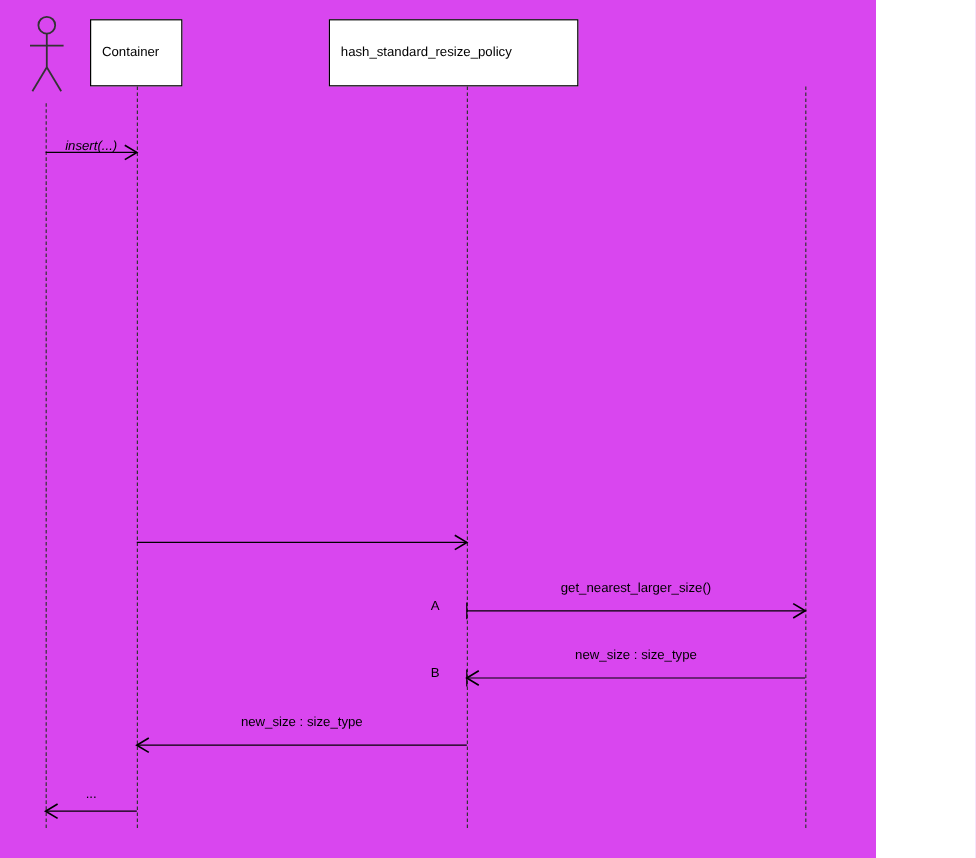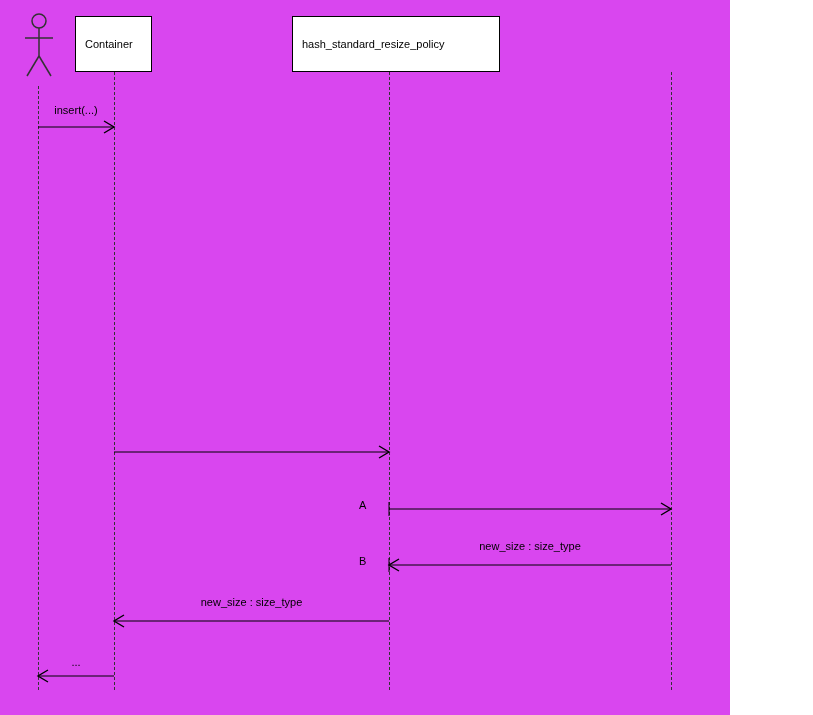--- a/index.html
+++ b/index.html
@@ -80,21 +80,21 @@
       <line x1="5" y1="26" x2="33" y2="26" stroke="#333333" stroke-width="1.5"></line>
       <line x1="19" y1="44" x2="7" y2="64" stroke="#333333" stroke-width="1.5"></line>
       <line x1="19" y1="44" x2="31" y2="64" stroke="#333333" stroke-width="1.5"></line>
     </svg>
   </div>
 
   <div class="participant-box" style="left:75px; top:16px; width:77px; height:56px;">
     <span class="participant-label">Container</span>
   </div>
 
-  <div class="participant-box" style="left:292px; top:16px; width:208px; height:56px;">
+  <div class="participant-box" style="left:274px; top:16px; width:208px; height:56px;">
     <span class="participant-label">hash_standard_resize_policy</span>
   </div>
 
 
   <div class="lifeline" style="left:38px; top:86px; height:604px;"></div>
   <div class="lifeline" style="left:114px; top:72px; height:618px;"></div>
   <div class="lifeline" style="left:389px; top:72px; height:618px;"></div>
   <div class="lifeline" style="left:671px; top:72px; height:618px;"></div>
 
   <svg class="arrow-layer" width="813" height="715">
@@ -125,23 +125,24 @@
       <line x1="389" y1="621" x2="114" y2="621" stroke="#000000" stroke-width="1"></line>
       <polyline points="124,615 114,621 124,627" fill="none" stroke="#000000" stroke-width="1.4"></polyline>
     </g>
 
     <g>
       <line x1="114" y1="676" x2="38" y2="676" stroke="#000000" stroke-width="1"></line>
       <polyline points="48,670 38,676 48,682" fill="none" stroke="#000000" stroke-width="1.4"></polyline>
     </g>
   </svg>
 
-  <div class="msg-label" style="left:38px; top:104px; width:76px;">insert(...)</div>
+  <div class="msg-label" style="left:38px; top:116px; width:76px;font-style:italic;">insert(...)</div>
 
 
+  <div class="msg-label" style="left:389px; top:484px; width:282px;">get_nearest_larger_size()</div>
 
   <div class="msg-label" style="left:389px; top:540px; width:282px;">new_size : size_type</div>
 
   <div class="msg-label" style="left:114px; top:596px; width:275px;">new_size : size_type</div>
 
   <div class="msg-label" style="left:38px; top:656px; width:76px;">...</div>
 
   <div class="marker-label" style="left:359px; top:499px;">A</div>
 
   <div class="marker-label" style="left:359px; top:555px;">B</div>

